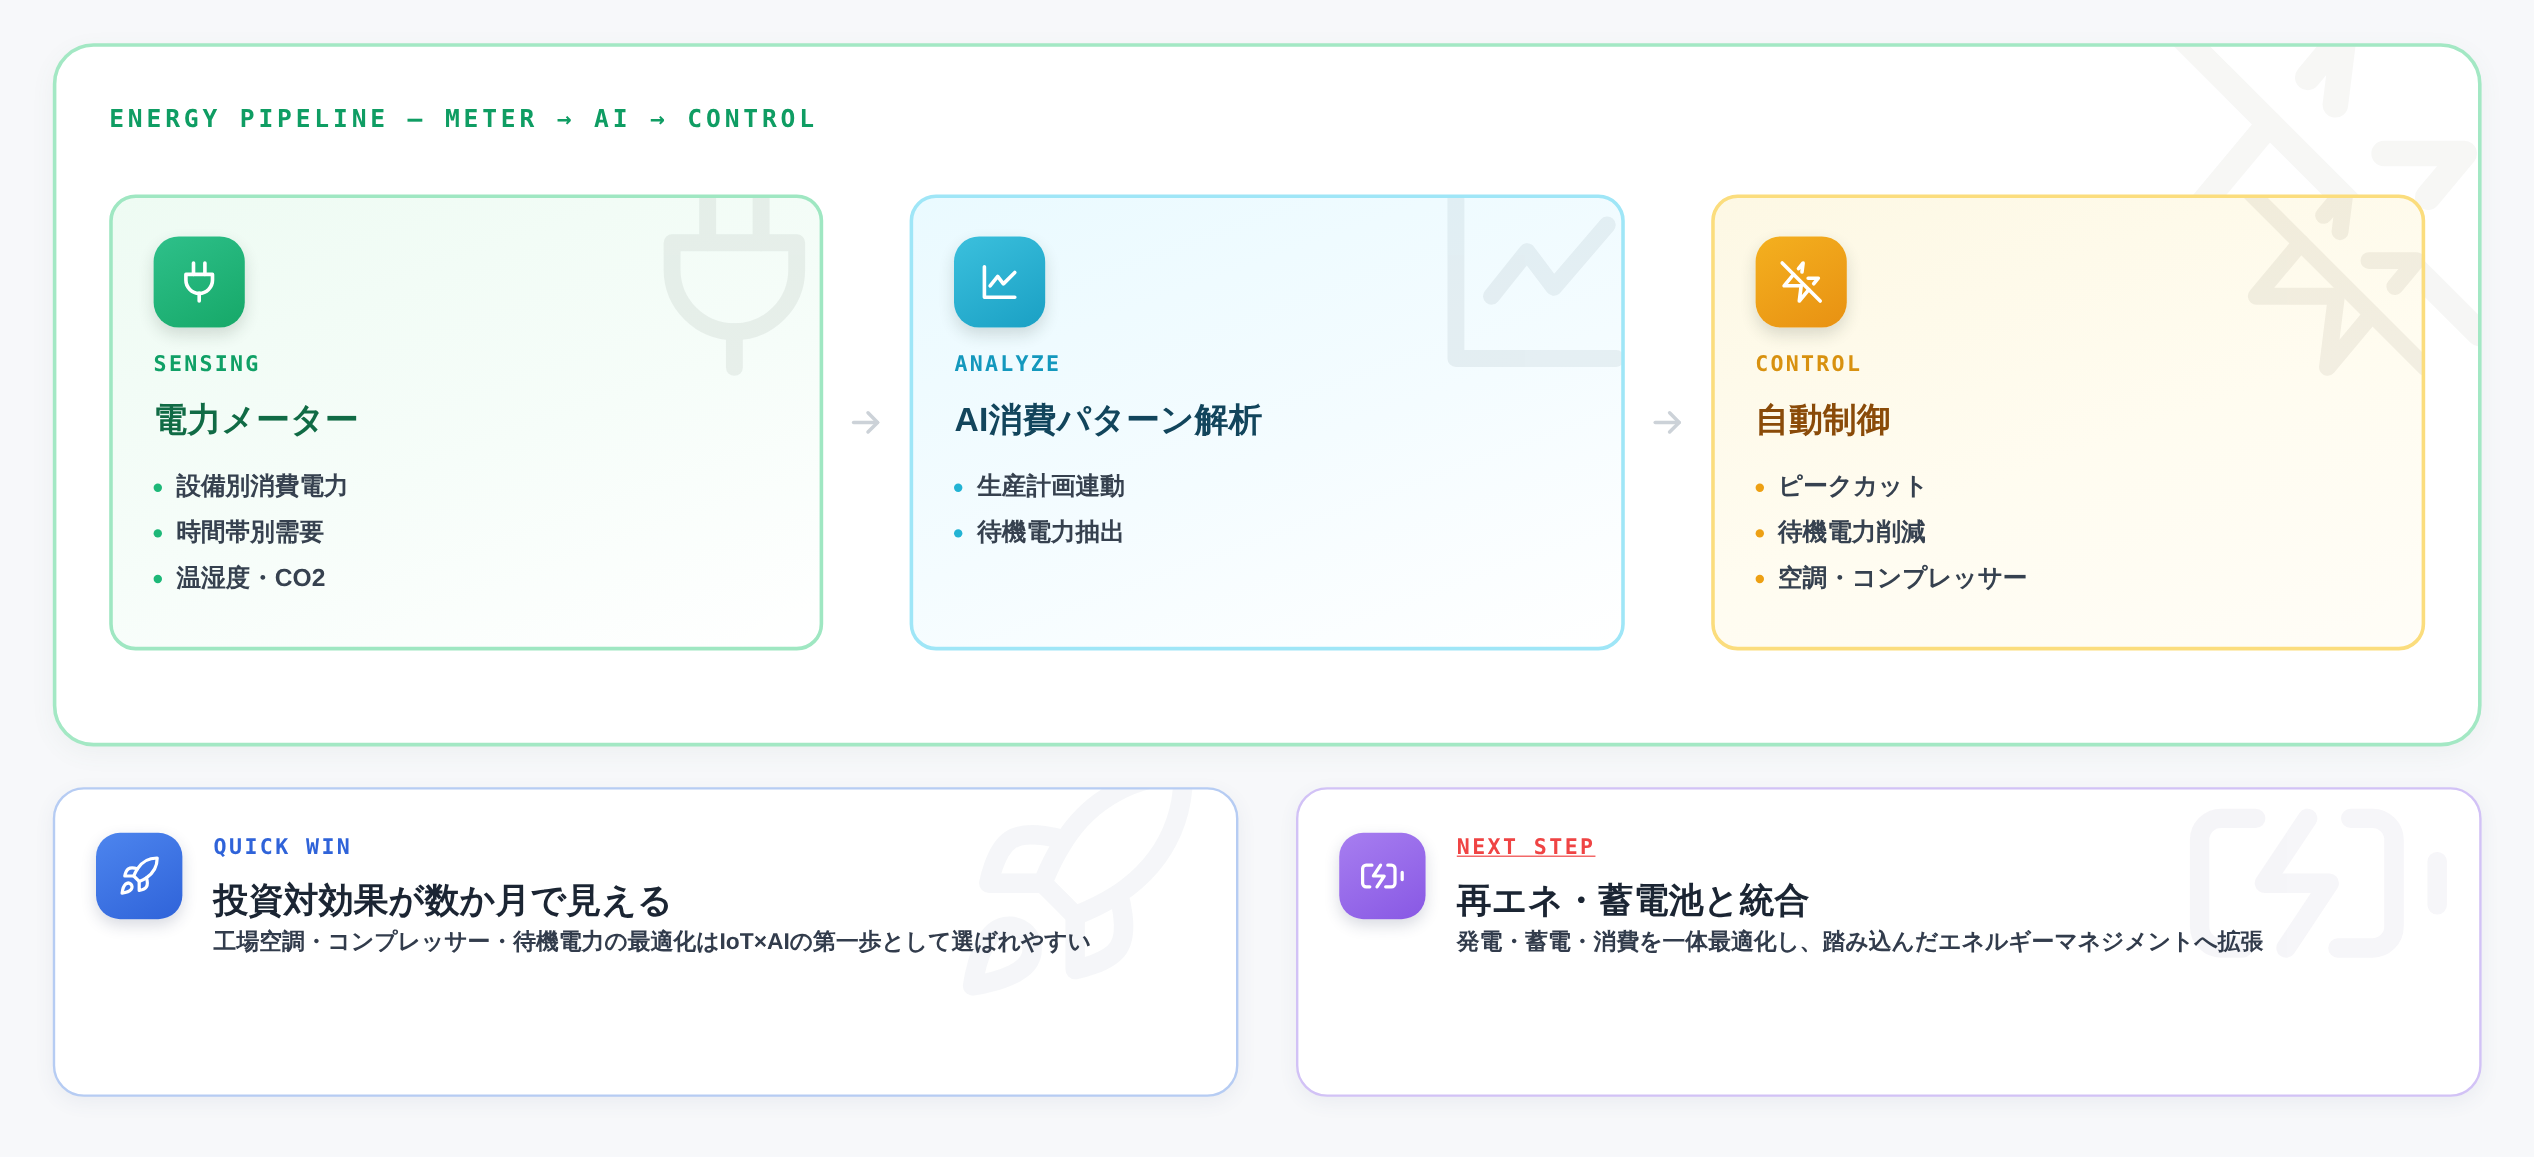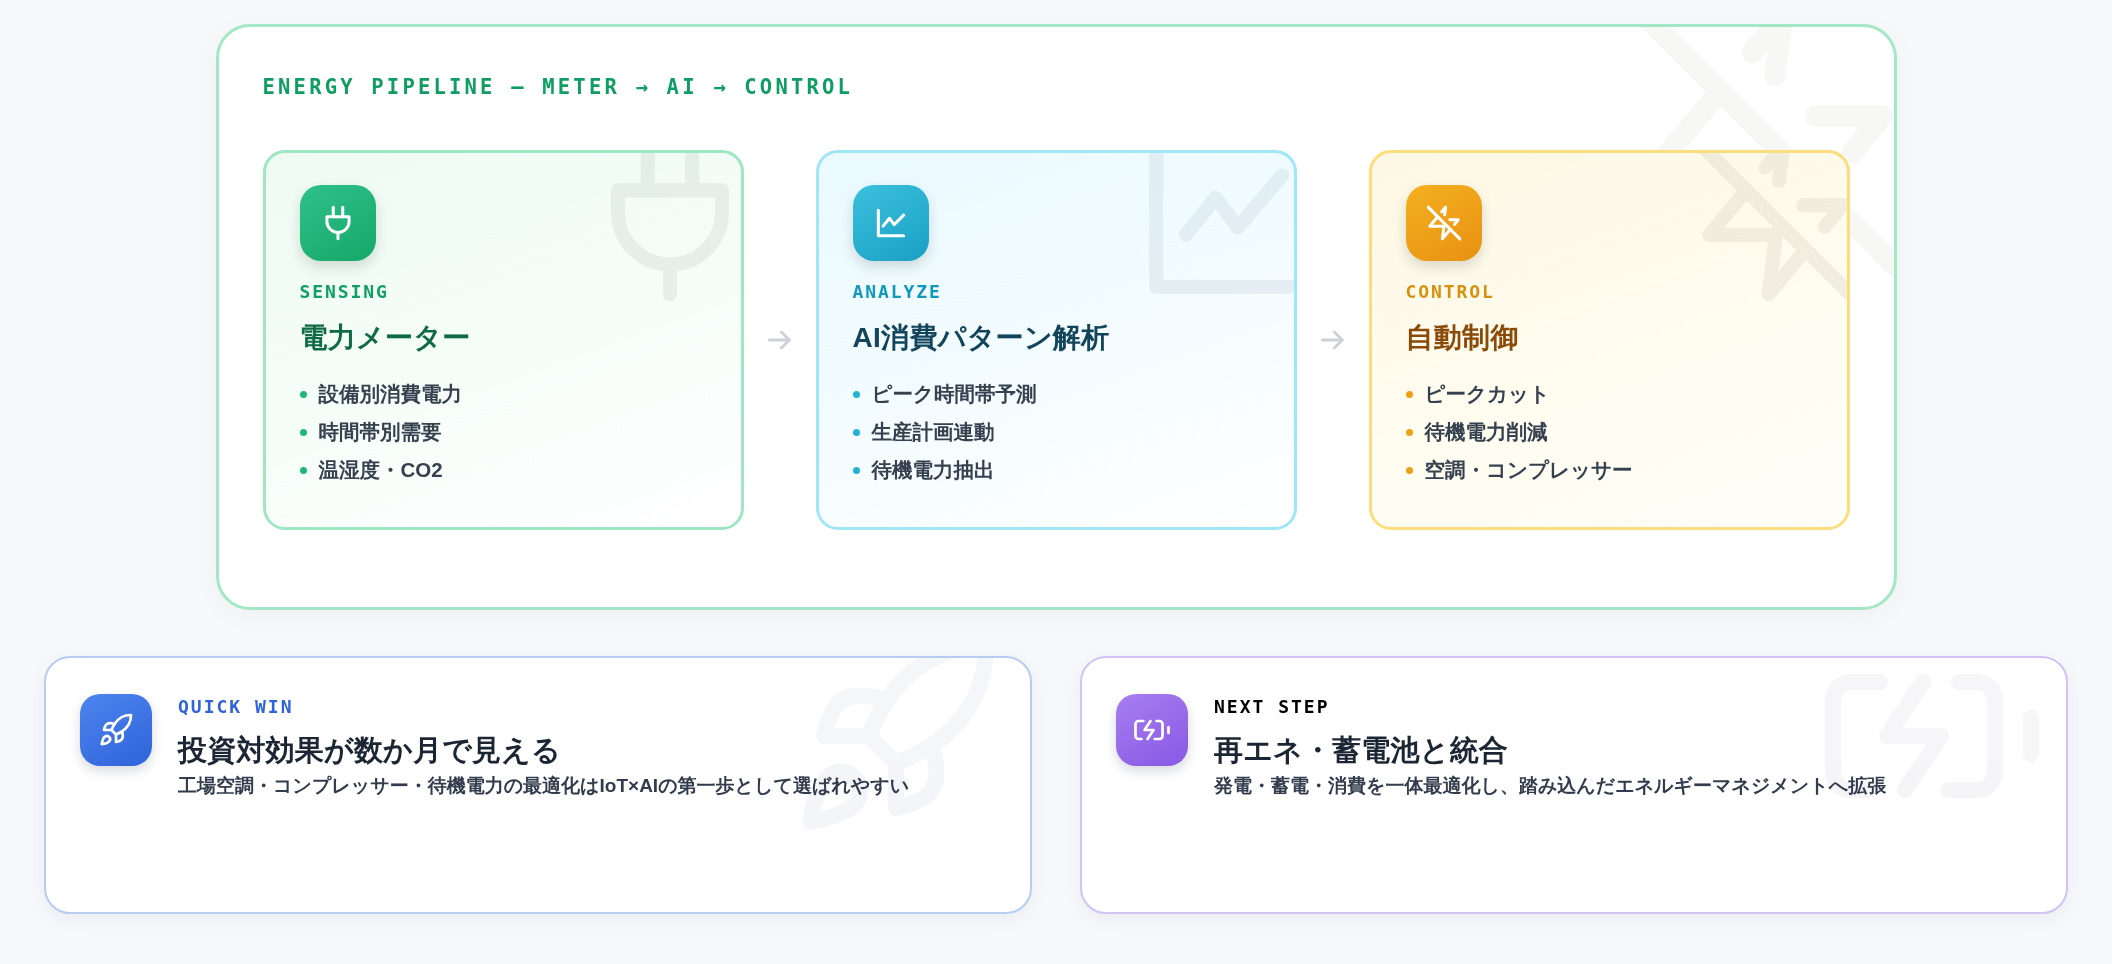--- a/index.html
+++ b/index.html
@@ -15,23 +15,23 @@
   .page {
     position: relative;
     width: 2112px;
     height: 964px;
     padding: 24px 44px 0 44px;
   }
 
   
   .pipeline-panel {
     position: relative;
-    width: 1681px;
+    width: 2024px;
     height: 586px;
-    margin: 0 auto;
+    margin: 12px auto;
     background: #ffffff;
     border: 3px solid #a3e8c4;
     border-radius: 34px;
     box-shadow: 0 6px 20px rgba(80,120,100,0.06);
     overflow: hidden;
   }
 
   .panel-watermark {
     position: absolute;
     top: -36px;
@@ -234,21 +234,21 @@
   .callout-body { position: relative; flex: 1 1 auto; padding-top: 2px; }
 
   .callout-eyebrow {
     font-family: "DejaVu Sans Mono", "Liberation Mono", monospace;
     font-size: 18px;
     font-weight: 700;
     letter-spacing: 2px;
     margin-bottom: 14px;
   }
   .eyebrow-blue   { color: #2f63d9; }
-  .eyebrow-purple { color: #000000; }
+  .eyebrow-purple { color: #ef4444; text-decoration: underline; }
 
   .callout-title {
     font-size: 29px;
     font-weight: 700;
     color: #1b2533;
     letter-spacing: 0.2px;
     margin-bottom: 0;
     white-space: nowrap;
   }
 
@@ -322,21 +322,20 @@
         </div>
         <div class="stage-icon icon-cyan">
           <svg viewBox="0 0 24 24" fill="none" stroke="#ffffff" stroke-width="1.9" stroke-linecap="round" stroke-linejoin="round">
             <path d="M4 4v16h16"></path>
               <polyline points="7 14 11 9 14 13 20 7"></polyline>
           </svg>
         </div>
         <div class="stage-eyebrow eyebrow-cyan">ANALYZE</div>
         <h3 class="stage-title title-cyan">AI消費パターン解析</h3>
         <ul class="stage-list list-cyan">
-          <li>ピーク時間帯予測</li>
           <li>生産計画連動</li>
           <li>待機電力抽出</li>
         </ul>
       </article>
 
       <div class="stage-arrow">
         <svg viewBox="0 0 24 24" fill="none" stroke="currentColor" stroke-width="2.2" stroke-linecap="round" stroke-linejoin="round">
           <line x1="4" y1="12" x2="19" y2="12"></line>
             <polyline points="13 6 19 12 13 18"></polyline>
         </svg>

